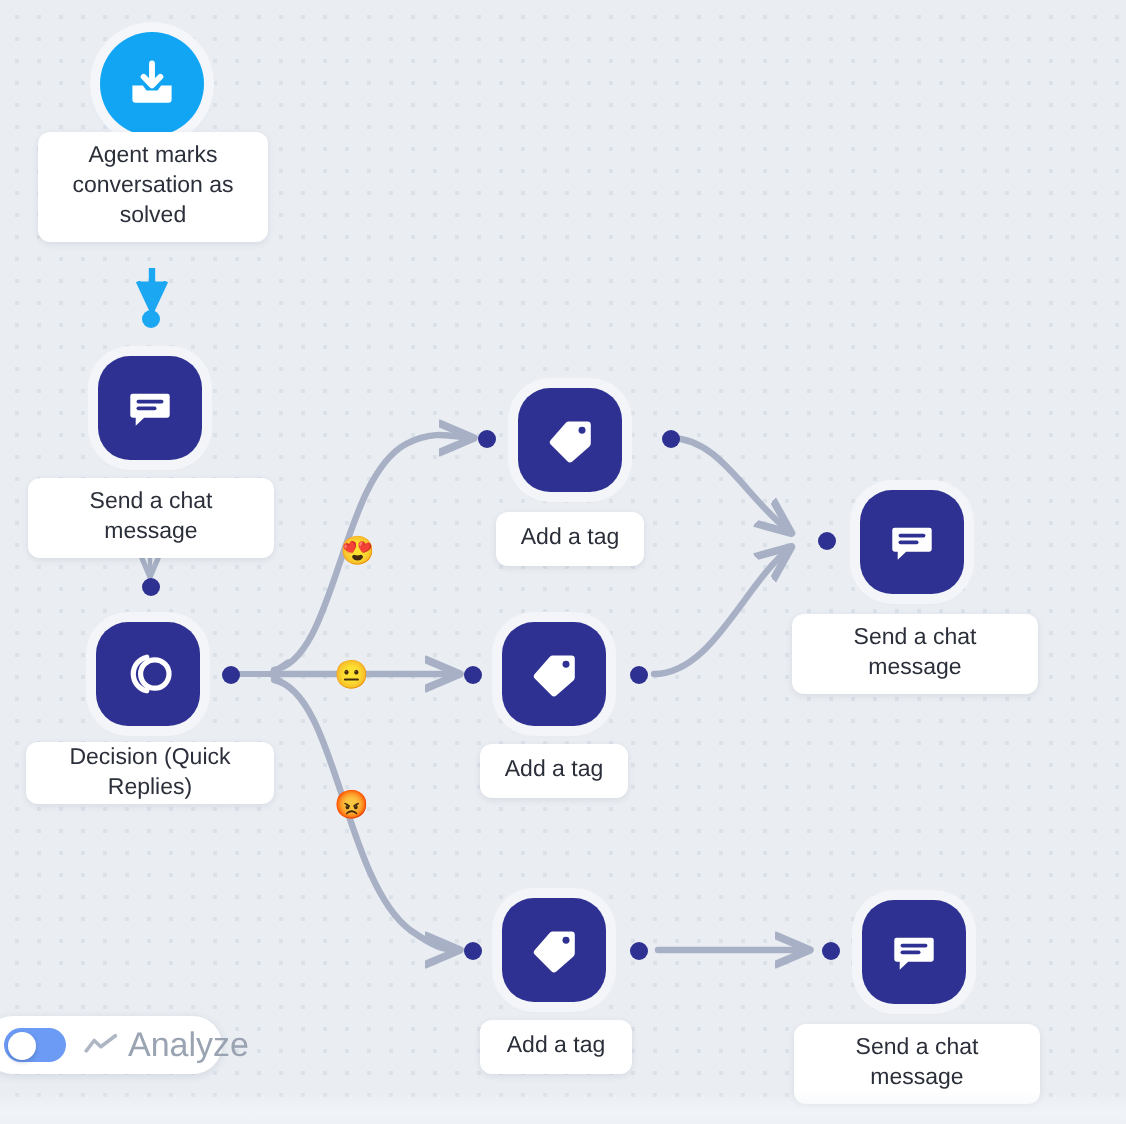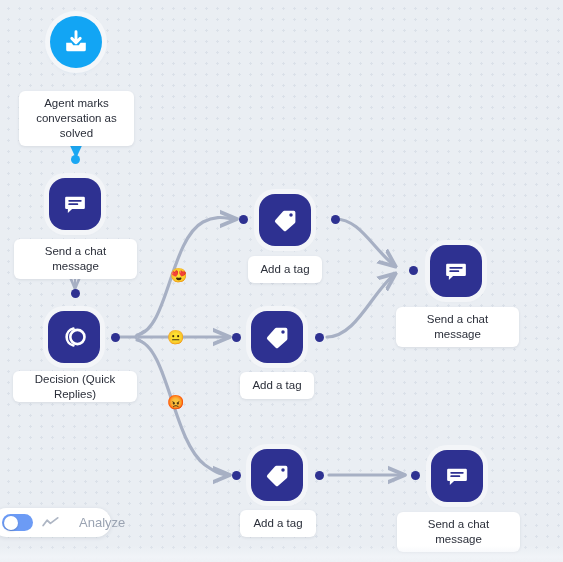--- a/index.html
+++ b/index.html
@@ -137,22 +137,22 @@
     border-radius: 50%;
     background: #ffffff;
     box-shadow: 0 1px 2px rgba(40,60,100,0.3);
   }
   #analyze-bar .chart-ico {
     margin-left: 9px;
     flex: none;
     display: block;
   }
   #analyze-bar .analyze-text {
-    margin-left: 20px;
-    font-size: 13px;
+    margin-left: 5px;
+    font-size: 17px;
     color: #9aa3b2;
   }
 </style>
 </head>
 <body>
 
 <div id="canvas">
 
   <svg id="edges" viewBox="0 0 563 562" width="563" height="562">
     <defs>
@@ -205,21 +205,21 @@
 
   <div class="node">
     <div class="icon-box trigger" style="left:50px; top:16px;">
       <svg width="28" height="28" viewBox="0 0 24 24" aria-hidden="true">
         <path d="M12 3.2 V11.4 M12 12.6 L8.4 8.9 M12 12.6 L15.6 8.9" stroke="#ffffff" stroke-width="2.5" fill="none" stroke-linecap="round" stroke-linejoin="round"></path>
         <path d="M3.6 12.6 H8.1 L9.6 14.8 H14.4 L15.9 12.6 H20.4
                  V18.6 A1.4 1.4 0 0 1 19 20 H5 A1.4 1.4 0 0 1 3.6 18.6 Z" fill="#ffffff"></path>
       </svg>
     </div>
   </div>
-  <div class="label" style="left:19px; top:91px; width:115px; height:55px;">Agent marks
+  <div class="label" style="left:19px; top:66px; width:115px; height:55px;">Agent marks
 conversation as
 solved</div>
 
   <div class="node">
     <div class="icon-box" style="left:49px; top:178px;">
       <svg width="26" height="26" viewBox="0 0 24 24" aria-hidden="true">
         <path d="M4 5.4 H20 A1.1 1.1 0 0 1 21.1 6.5 V15.4
                  A1.1 1.1 0 0 1 20 16.5 H9.3 L5.4 20.2 V16.5 H4
                  A1.1 1.1 0 0 1 2.9 15.4 V6.5 A1.1 1.1 0 0 1 4 5.4 Z" fill="#ffffff"></path>
         <rect x="5.8" y="8.2" width="12.4" height="1.7" rx="0.85" fill="#2e3191"></rect>

